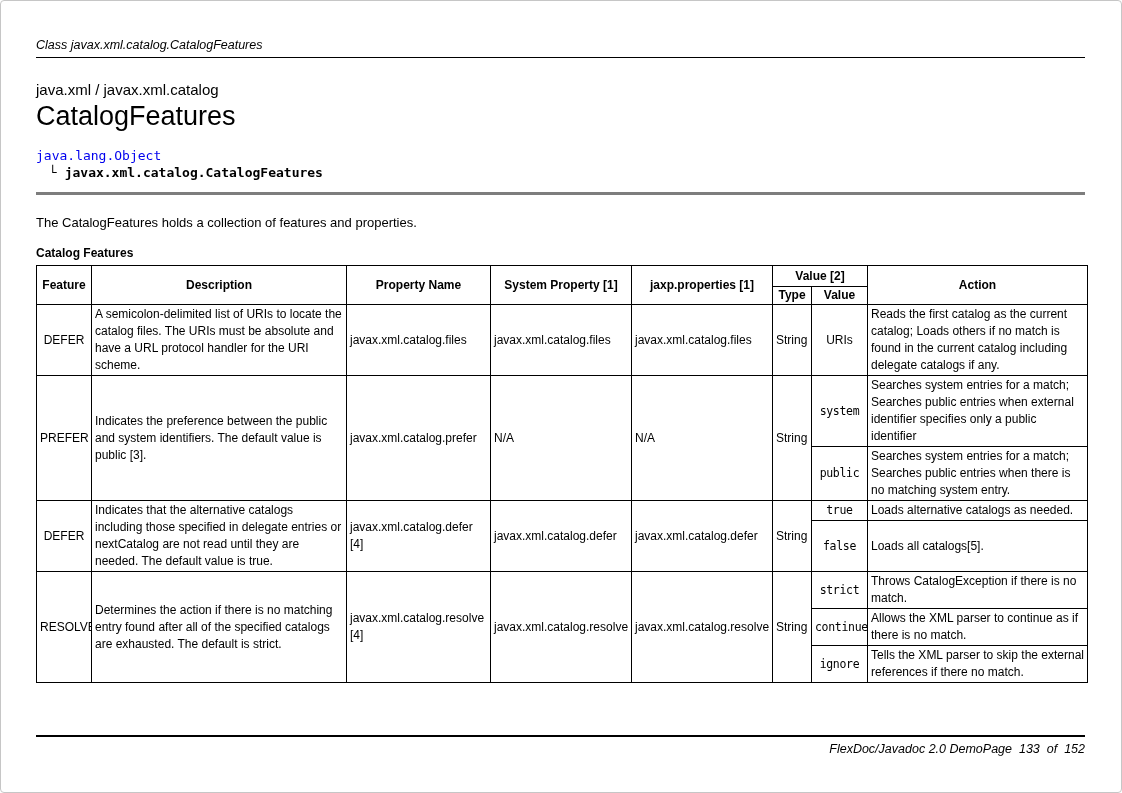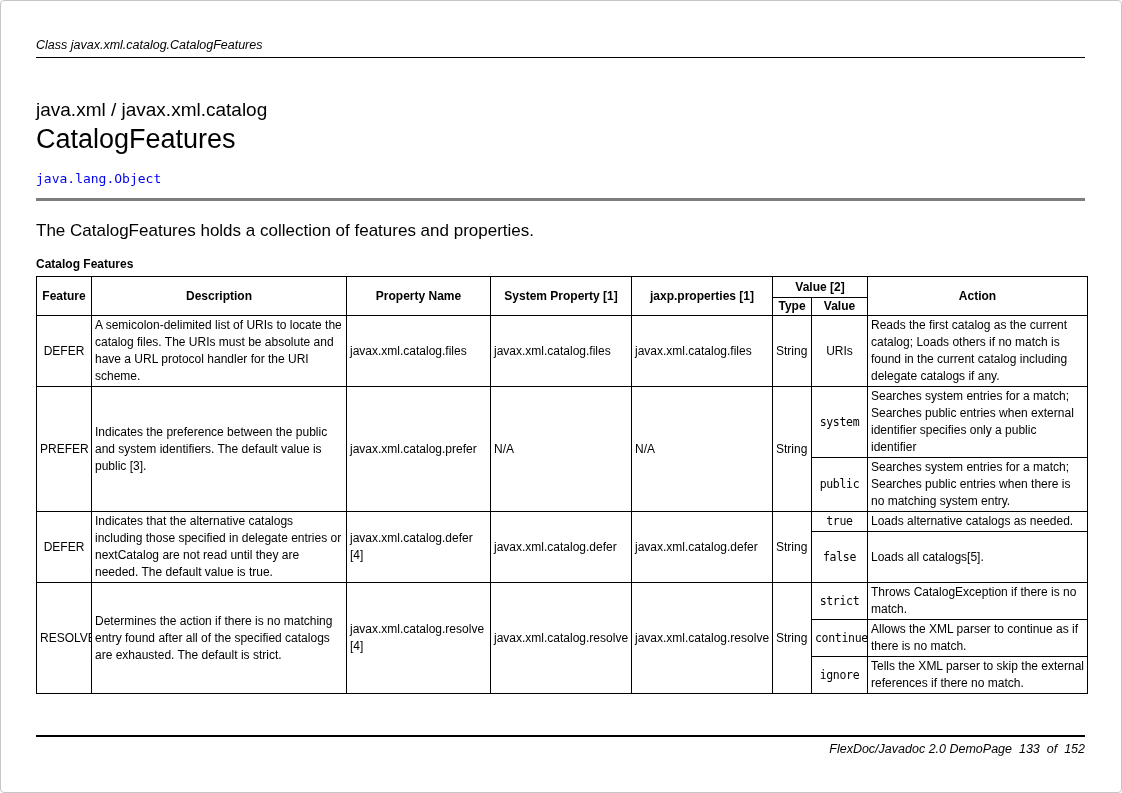--- a/index.html
+++ b/index.html
@@ -20,38 +20,38 @@
   
   .running-header {
     margin-top: 37px;
     font-size: 12.5px;
     font-style: italic;
     padding-bottom: 5px;
     border-bottom: 1px solid #000;
   }
 
   
-  .package-line { margin-top: 41px; font-size: 19px; }
+  .package-line { margin-top: 23px; font-size: 15px; }
   .page-title   { margin-top: 3px; font-size: 27px; font-weight: normal; }
 
   
   .hierarchy { margin-top: 15px; font-family: "DejaVu Sans Mono", monospace; font-size: 13px; line-height: 17px; }
   .hierarchy .link { color: var(--link, #0000ee); text-decoration: none; }
   .hierarchy-leaf-line { margin-left: 13px; }
   .hierarchy-leaf { font-weight: bold; }
   .branch-glyph { font-weight: normal; }
 
   .thick-rule { margin-top: 11px; border: 0; border-top: 3px solid #7d7d7d; }
 
   
   .declaration { margin-top: 16px; font-family: "DejaVu Sans Mono", monospace; font-size: 13px; line-height: 14px; }
   .declaration .cls { font-weight: bold; }
   .declaration .link { color: var(--link, #0000ee); text-decoration: none; }
 
-  .summary { margin-top: 20px; font-size: 17px; }
+  .summary { margin-top: 20px; font-size: 13px; }
 
   .table-caption { margin-top: 16px; font-size: 12px; font-weight: bold; }
 
   
   table.features {
     margin-top: 5px;
     border-collapse: collapse;
     table-layout: fixed;
     width: 1051px;
     font-size: 12px;
@@ -93,20 +93,21 @@
 <div class="page">
   <div class="content">
 
     <div class="running-header">Class javax.xml.catalog.CatalogFeatures</div>
 
     <div class="package-line">java.xml / javax.xml.catalog</div>
     <h1 class="page-title">CatalogFeatures</h1>
 
     <div class="hierarchy">
       <div><a href="#" class="link">java.lang.Object</a></div>
+      <div class="hierarchy-leaf-line"><span class="branch-glyph">└</span>&nbsp;<span class="hierarchy-leaf">javax.xml.catalog.CatalogFeatures</span></div>
     </div>
 
     <hr class="thick-rule">
 
 
     <p class="summary">The CatalogFeatures holds a collection of features and properties.</p>
 
     <div class="table-caption">Catalog Features</div>
 
     <table class="features">

